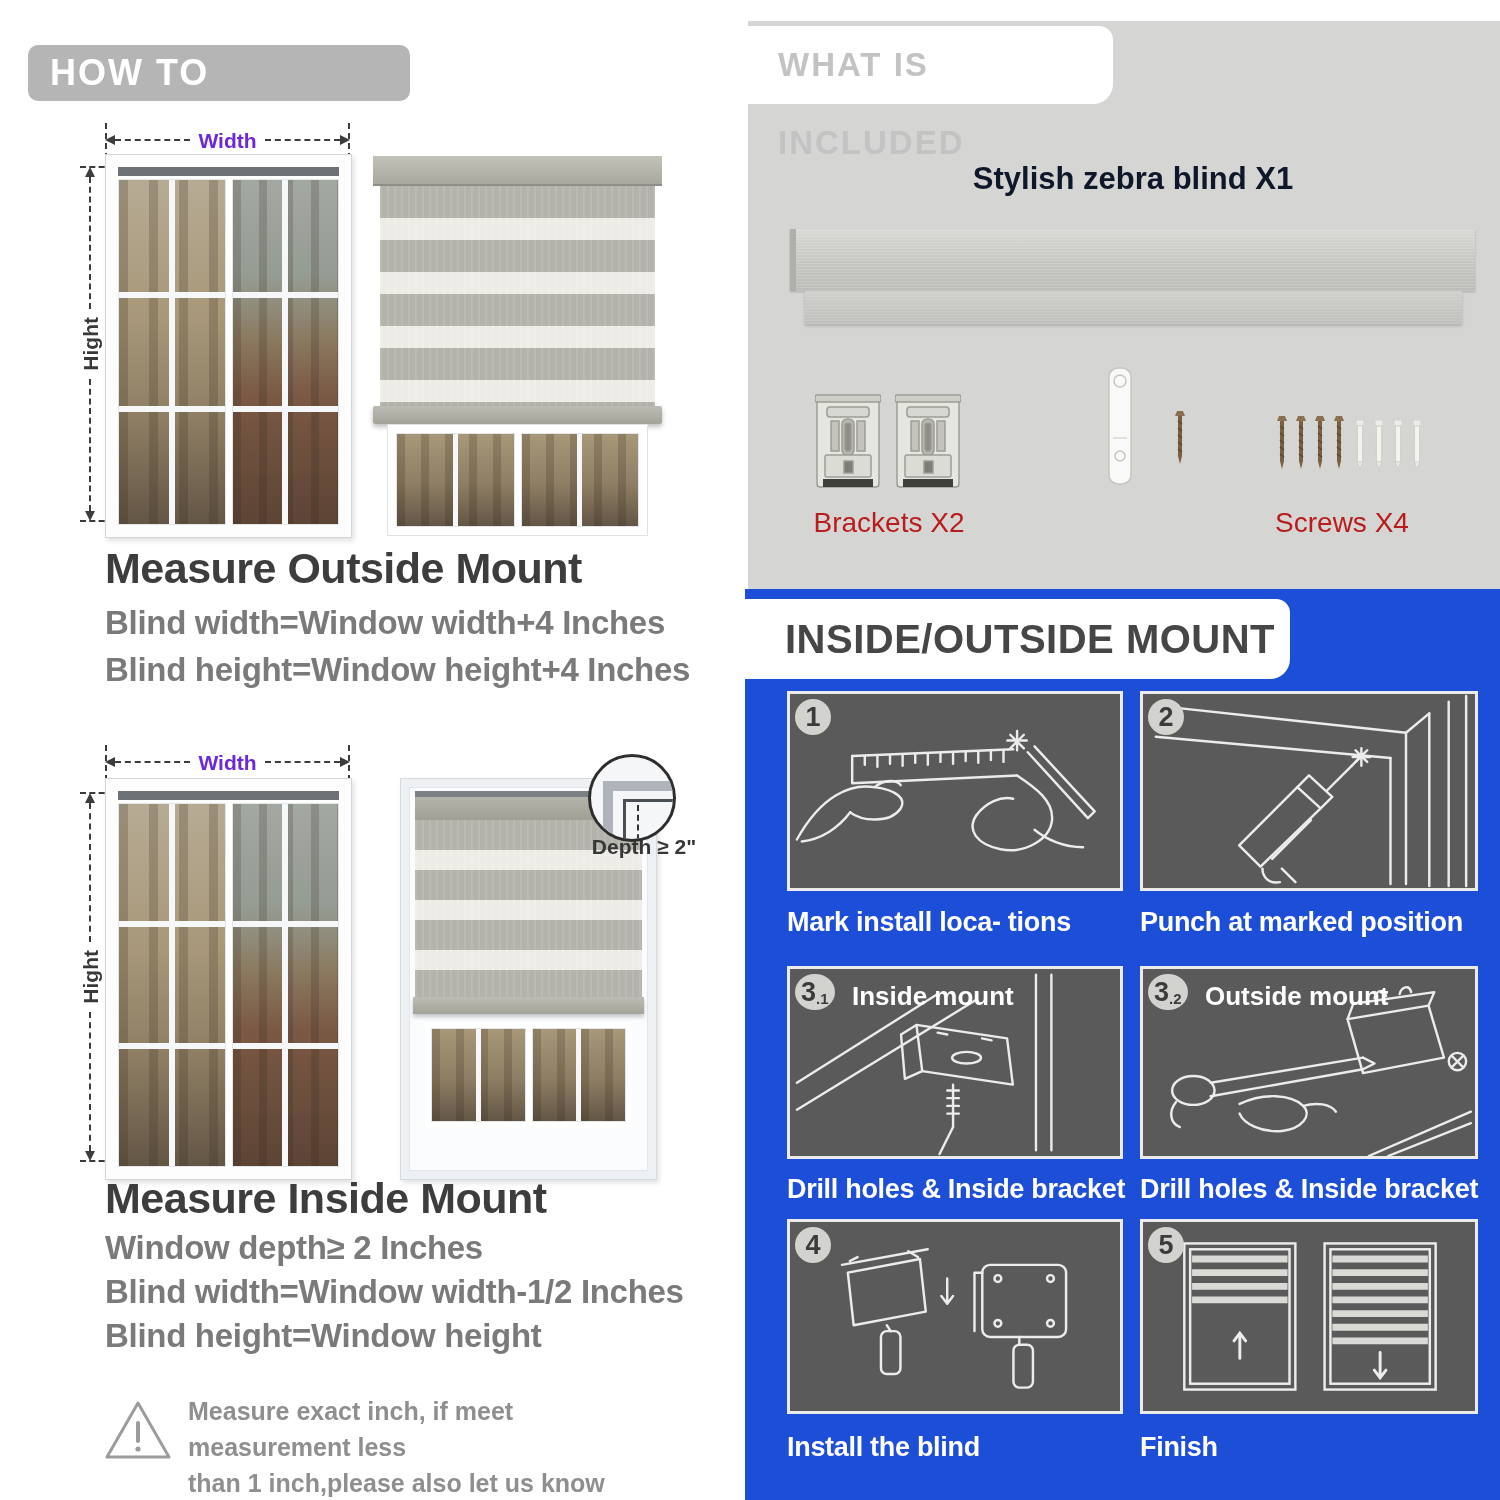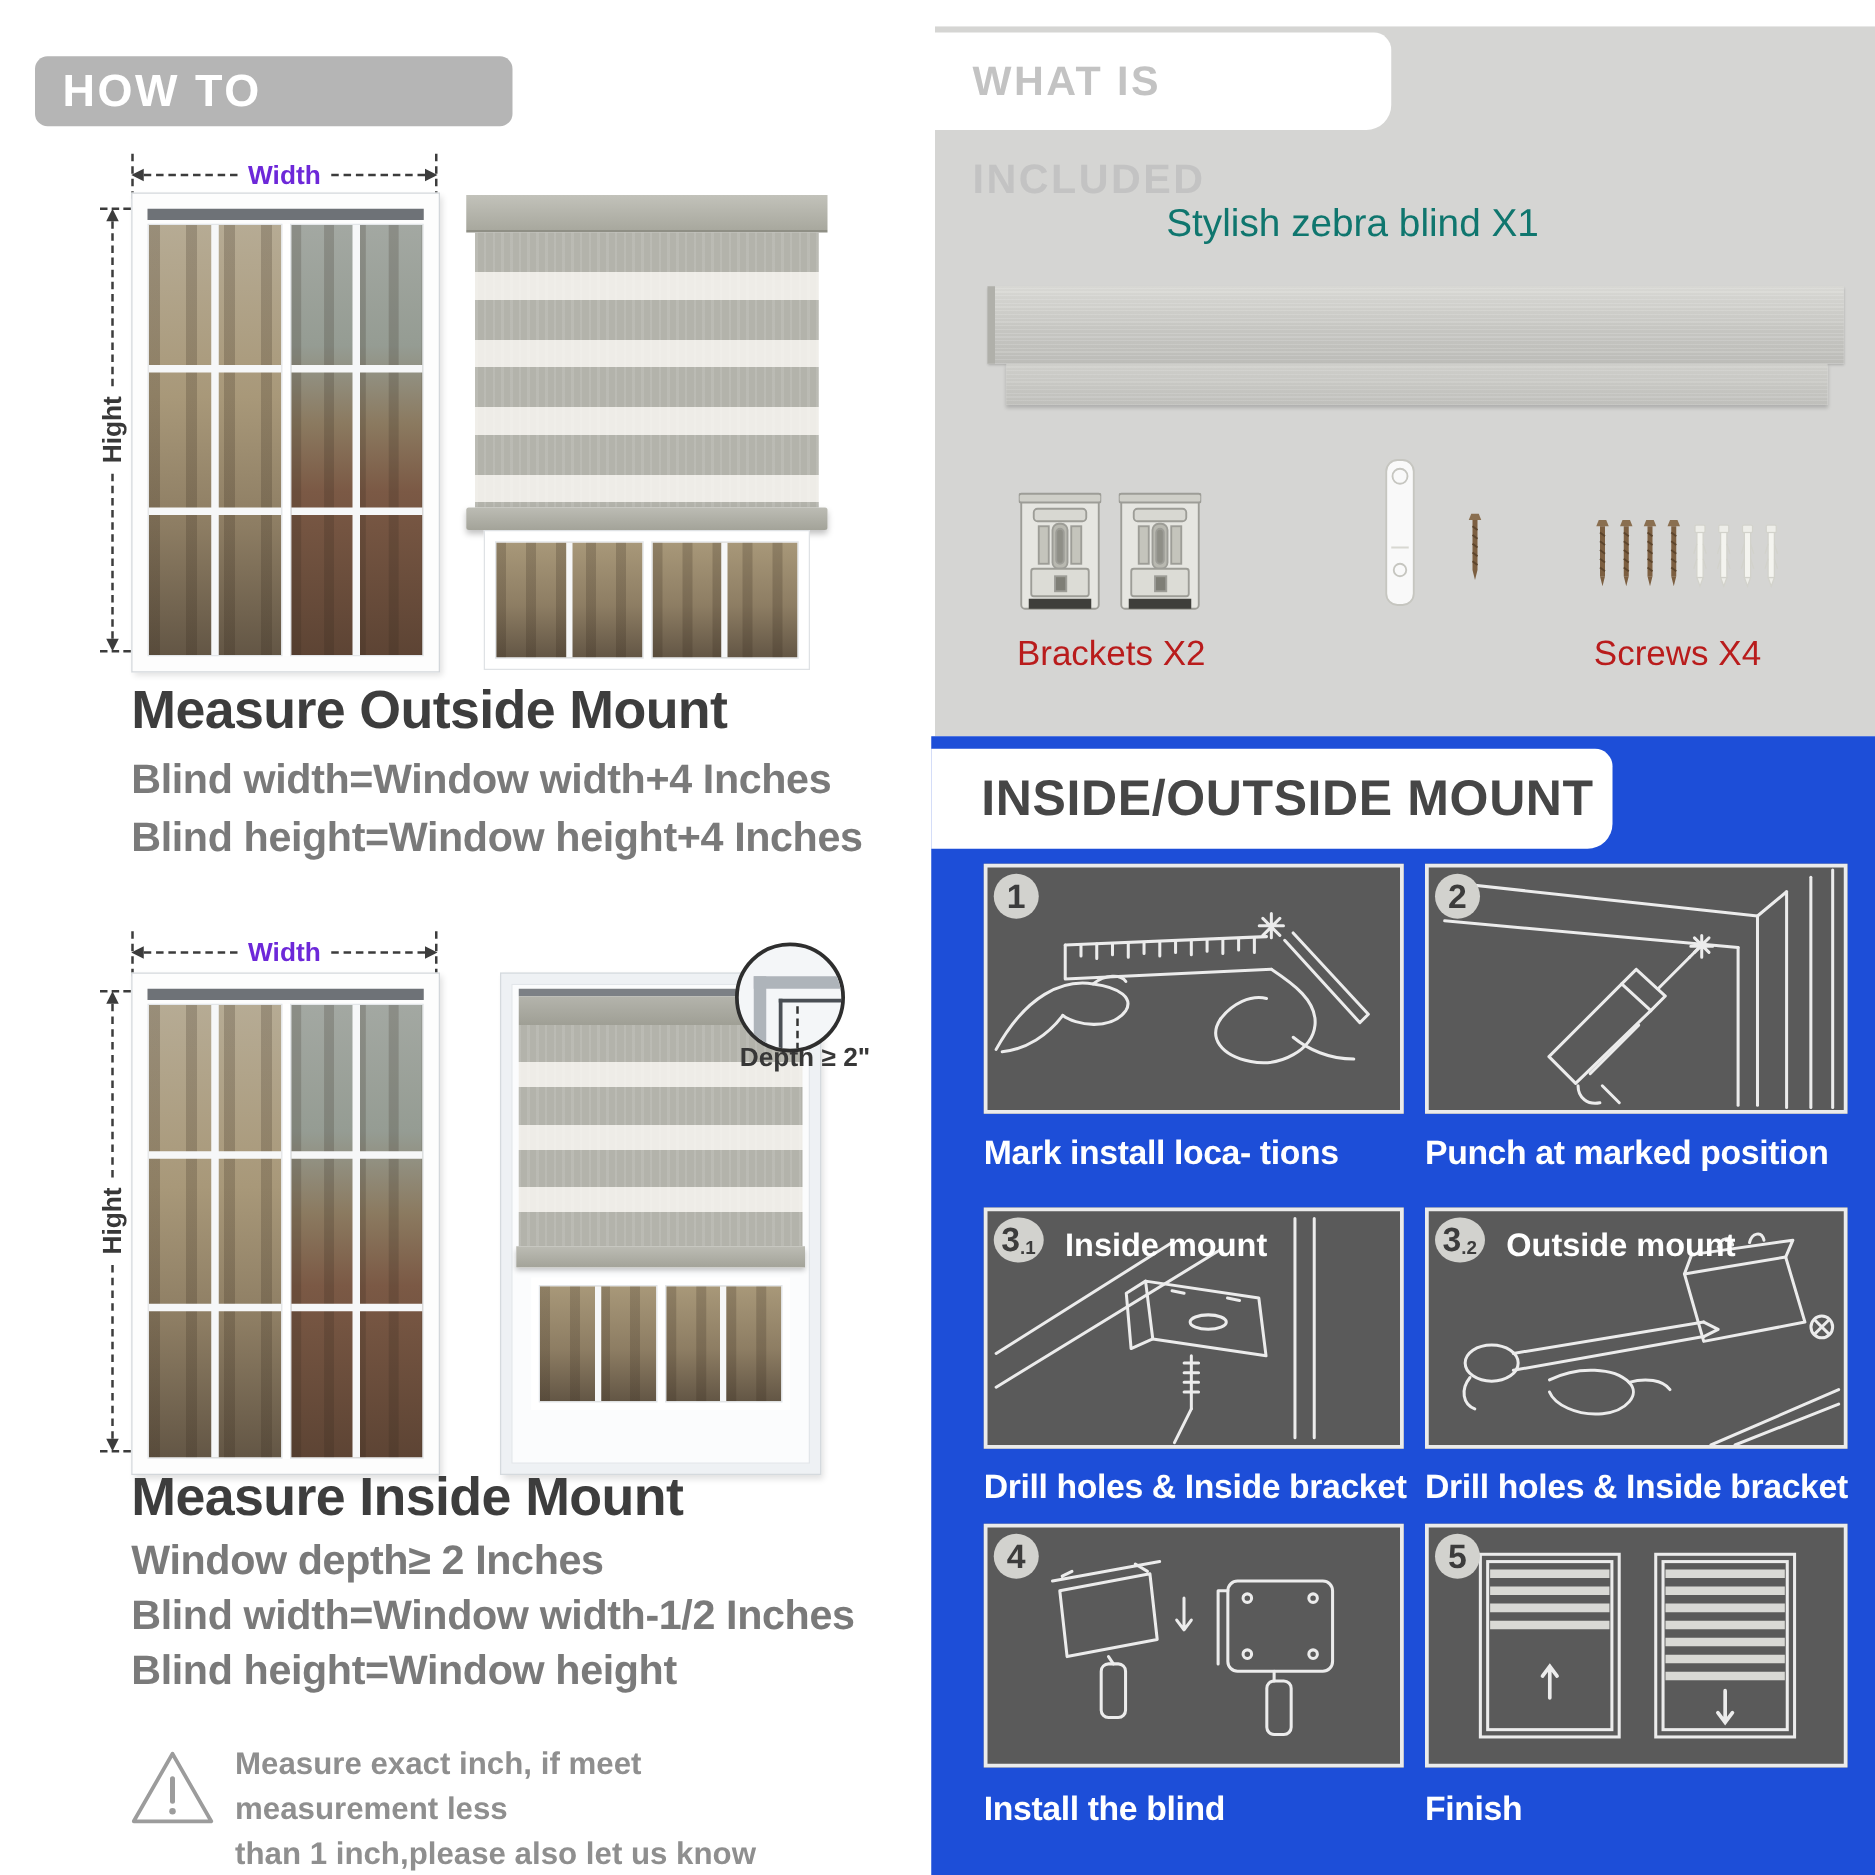--- a/index.html
+++ b/index.html
@@ -104,22 +104,22 @@
        border-left:3px solid #4a4f55;border-top:3px solid #4a4f55;}
   .mag-dash{position:absolute;left:46px;top:48px;height:45px;border-left:2px dashed #333333;}
   .depth-label{position:absolute;left:588px;top:814px;width:112px;text-align:center;color:#373737;
        font-size:21px;font-weight:700;}
 
   
   .warn-icon{position:absolute;left:103px;top:1374px;}
 
   
   .right-top{position:absolute;left:748px;top:0;width:752px;height:568px;background:#d5d5d3;}
-  .product-label{position:absolute;left:185px;top:140px;width:400px;color:#0f766e;
-       font-size:31px;font-weight:400;}
+  .product-label{position:absolute;left:185px;top:140px;width:400px;text-align:center;color:#0f172a;
+       font-size:31px;font-weight:700;}
   .hr-top{position:absolute;left:42px;top:208px;width:685px;height:62px;
        background:repeating-linear-gradient(0deg, rgba(255,255,255,.14) 0 1px, rgba(255,255,255,0) 1px 3px),
                   linear-gradient(180deg,#d8d8d4 0%,#c6c6c2 55%,#bcbcb8 100%);
        border-left:6px solid #b0b0aa;box-shadow:0 1px 2px rgba(0,0,0,.2);box-sizing:border-box;}
   .hr-bot{position:absolute;left:57px;top:270px;width:657px;height:33px;
        background:repeating-linear-gradient(0deg, rgba(255,255,255,.12) 0 1px, rgba(255,255,255,0) 1px 3px),
                   linear-gradient(180deg,#cfcfcb,#bfbfbb);box-shadow:0 2px 3px rgba(0,0,0,.18);}
   .comp-label{position:absolute;top:486px;text-align:center;color:#b91c1c;font-size:28px;font-weight:400;}
   .screw-row{position:absolute;display:flex;gap:5px;}
 

